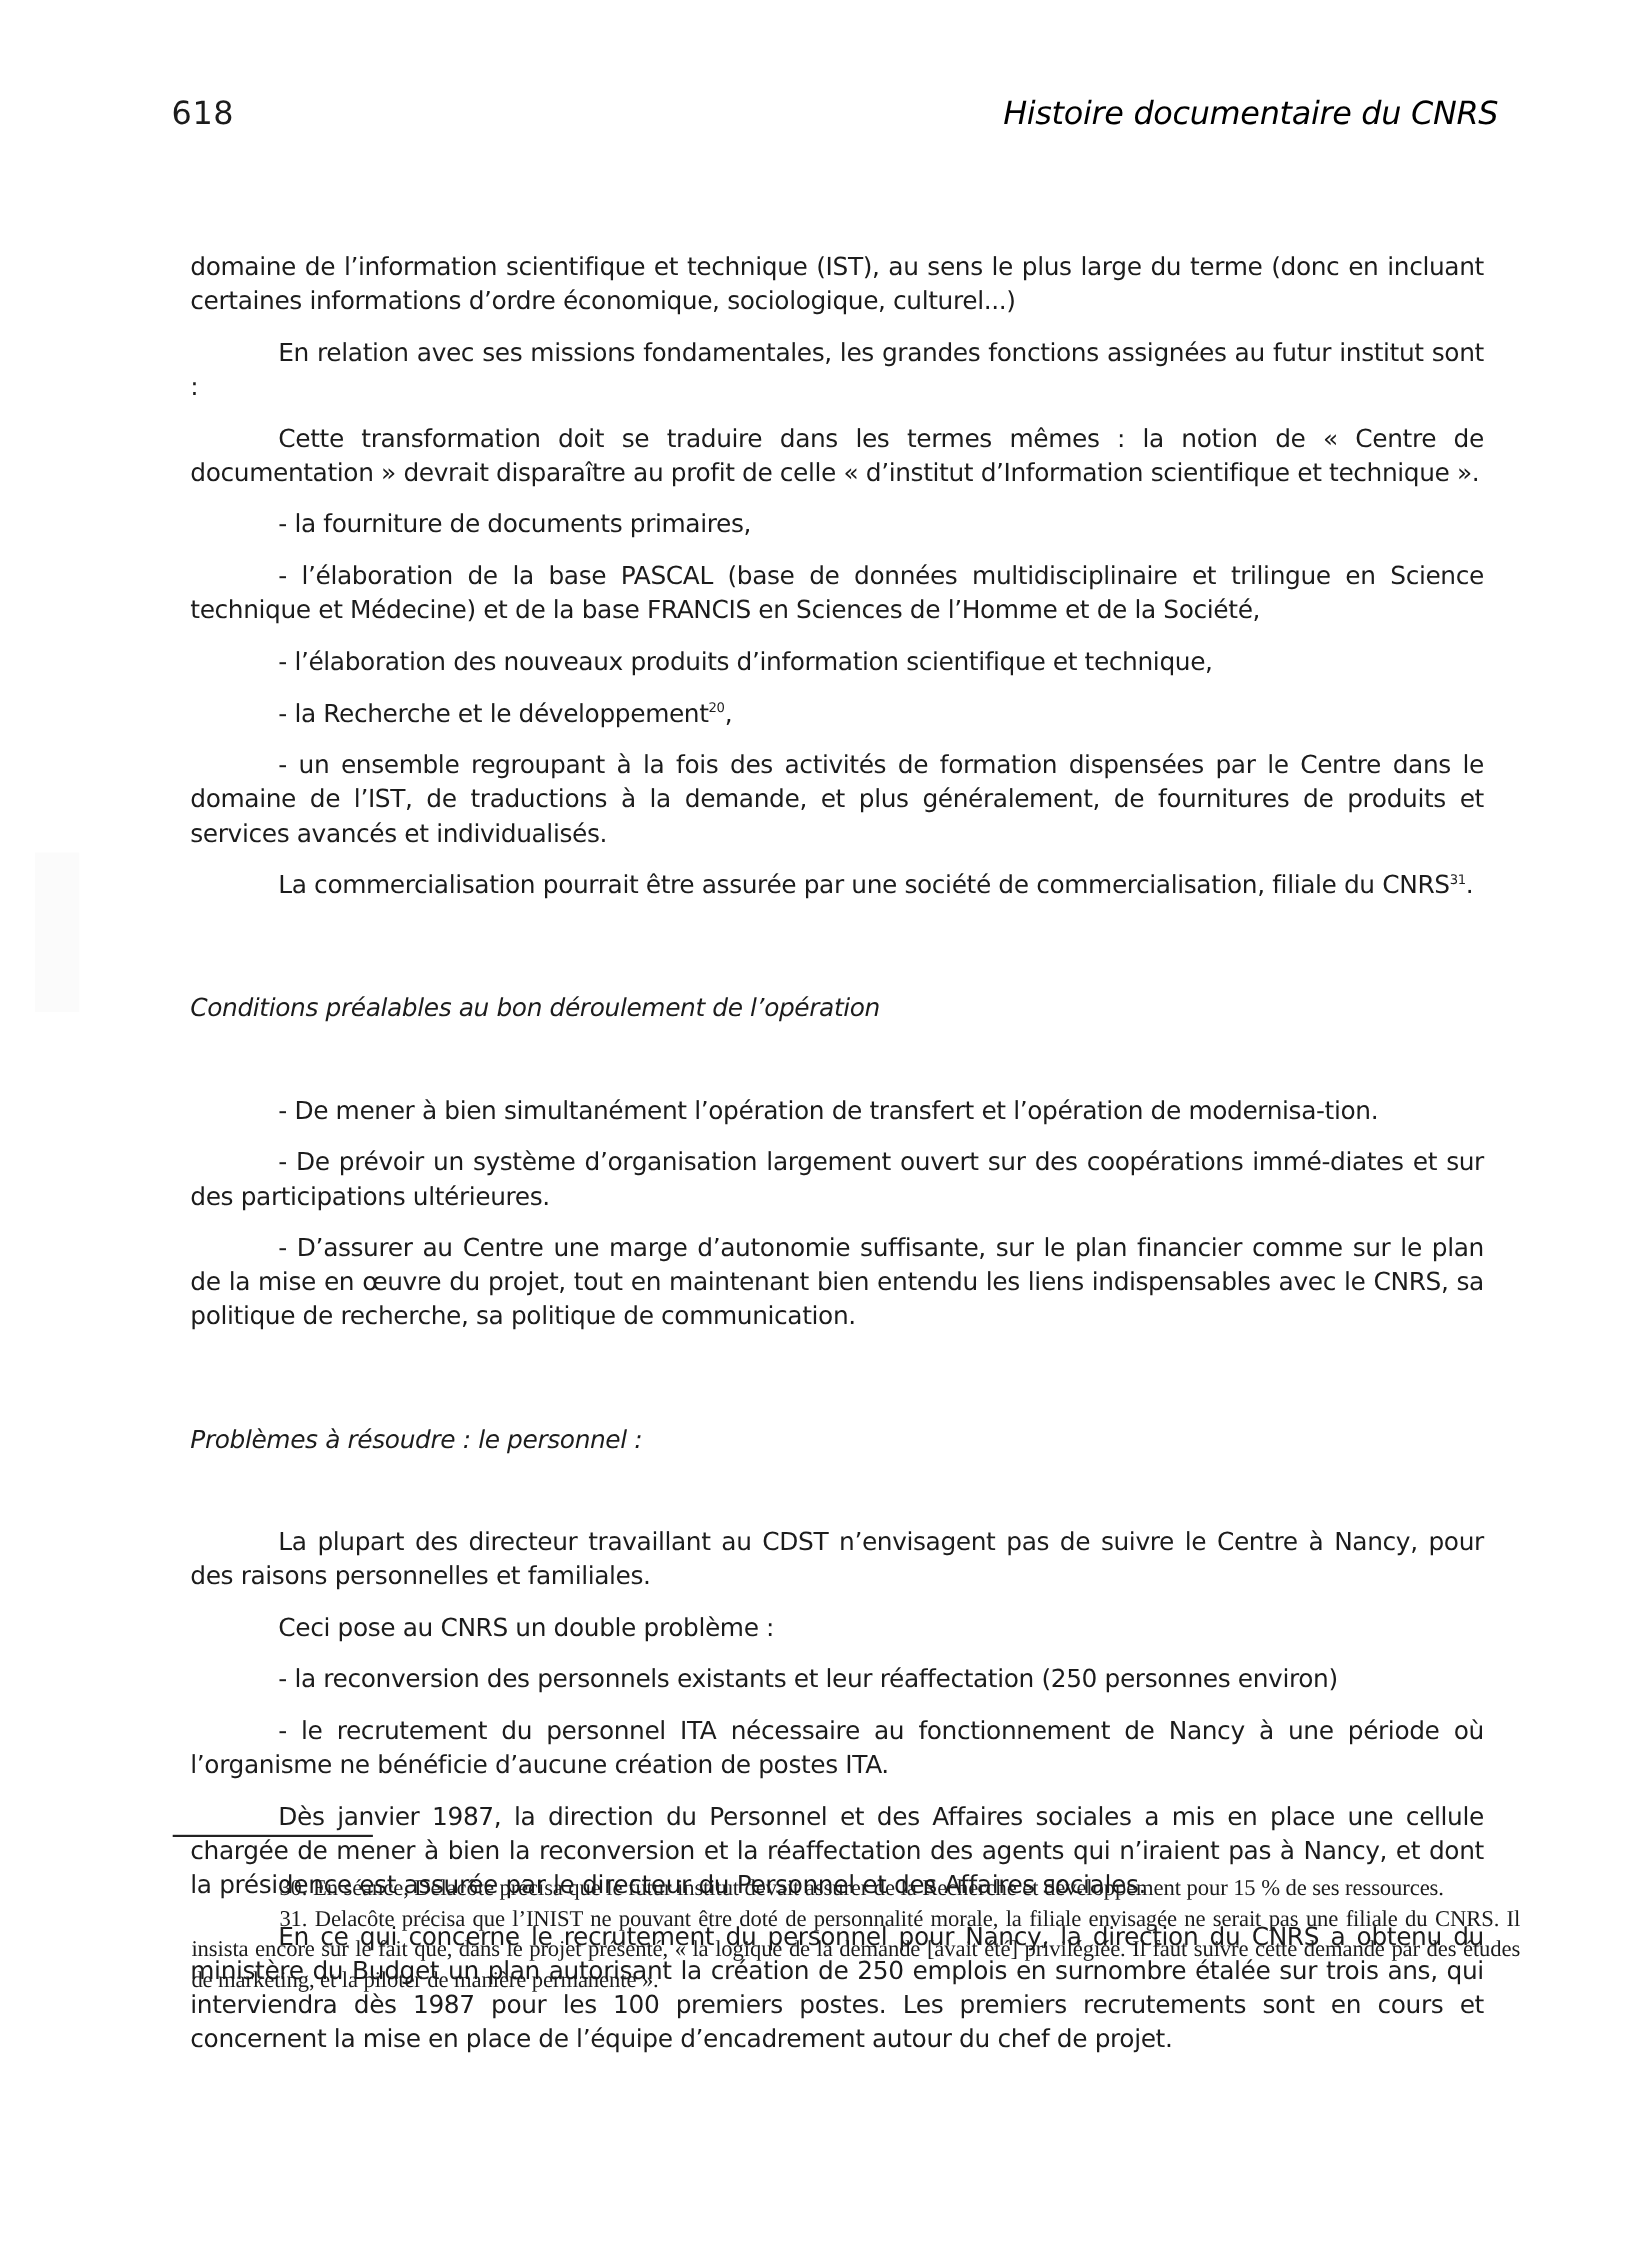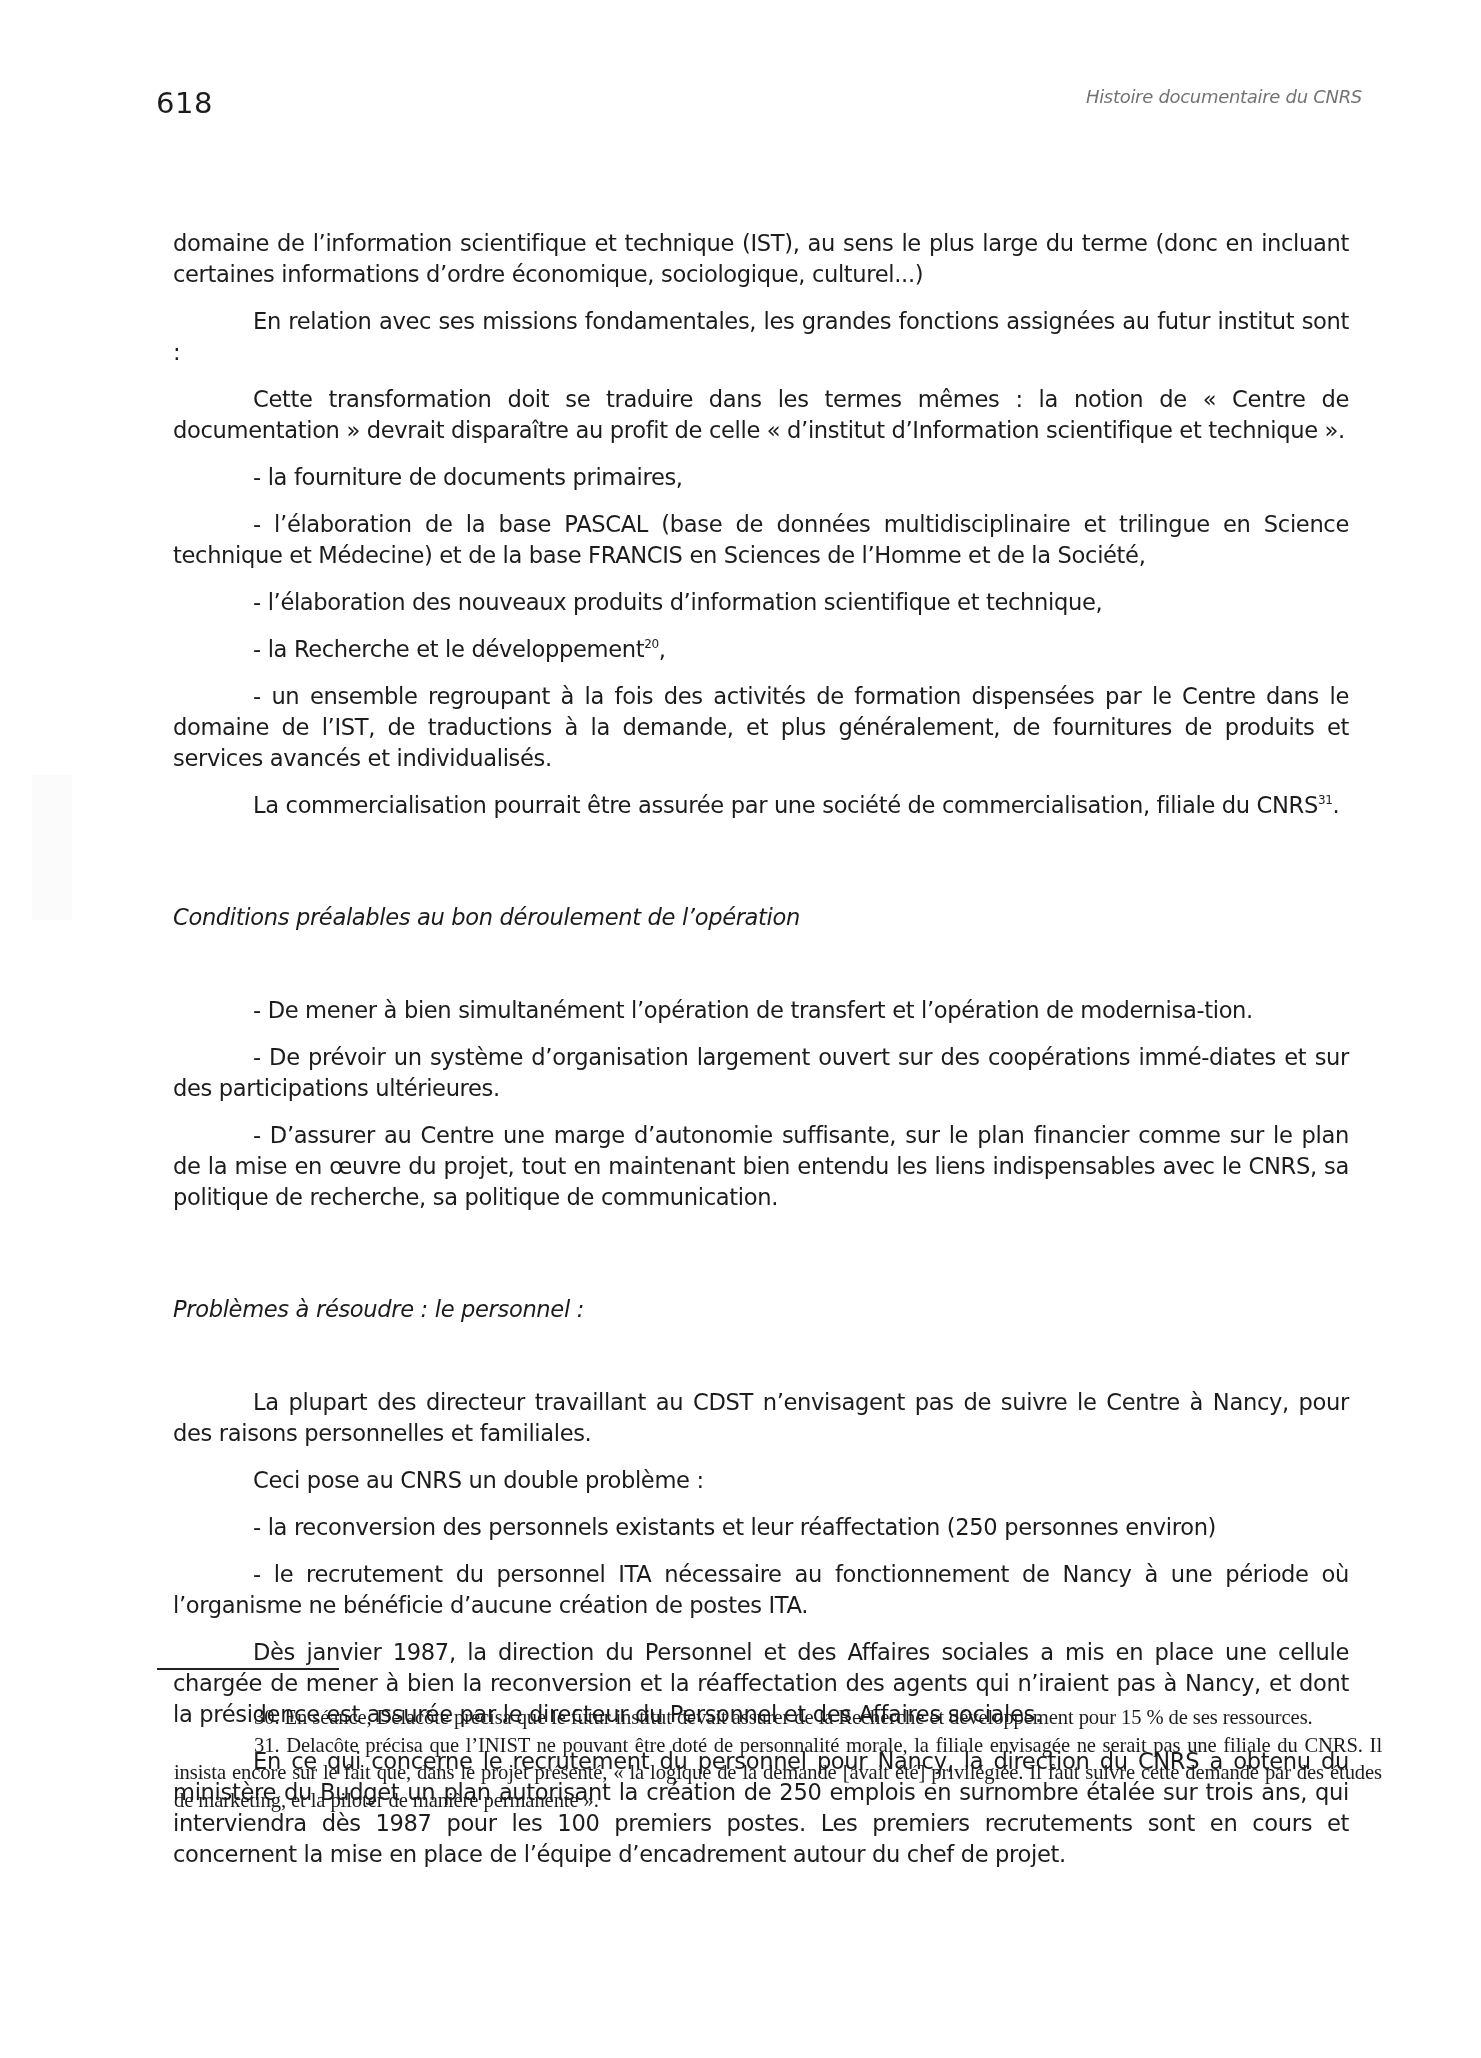--- a/index.html
+++ b/index.html
@@ -7,21 +7,21 @@
     width: 1481px; height: 2058px; background: #ffffff; position: relative; overflow: hidden;
     font-family: "DejaVu Sans", sans-serif; color: #1c1c1c;
   }
   .page { position: absolute; left: 0; top: 0; width: 1481px; height: 2058px; }
   .margin-mark {
     position: absolute; left: 32px; top: 775px; width: 40px; height: 145px;
     background: #fbfbfb;
   }
   .running-head { position: absolute; left: 156px; top: 86px; width: 1206px; height: 40px; }
   .folio { position: absolute; left: 0; top: 0; font-size: 29px; letter-spacing: 0.5px; }
-  .head-title { position: absolute; right: 0; top: 0; font-size: 18px; font-style: italic; letter-spacing: -0.3px; color: #737373; }
+  .head-title { position: absolute; right: 0; top: 0; font-size: 29px; font-style: italic; letter-spacing: -0.3px; color: #000000; }
 
   .body-text {
     position: absolute; left: 157px; top: 212px; width: 1208px;
     font-size: 22.6px; line-height: 31px; text-align: justify; letter-spacing: -0.35px;
   }
   .body-text p { margin: 16px; }
   .ind { text-indent: 80px; }
   .heading { font-style: italic; margin: 0; }
   .sup { font-size: 12px; vertical-align: super; line-height: 0; }
   .g1 { height: 49px; }

